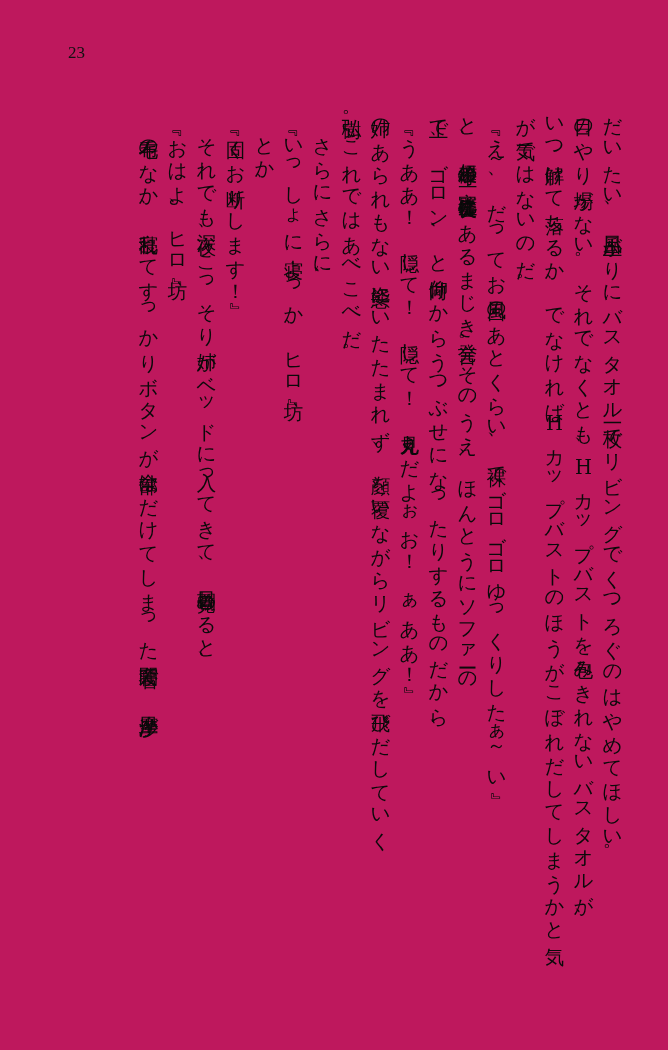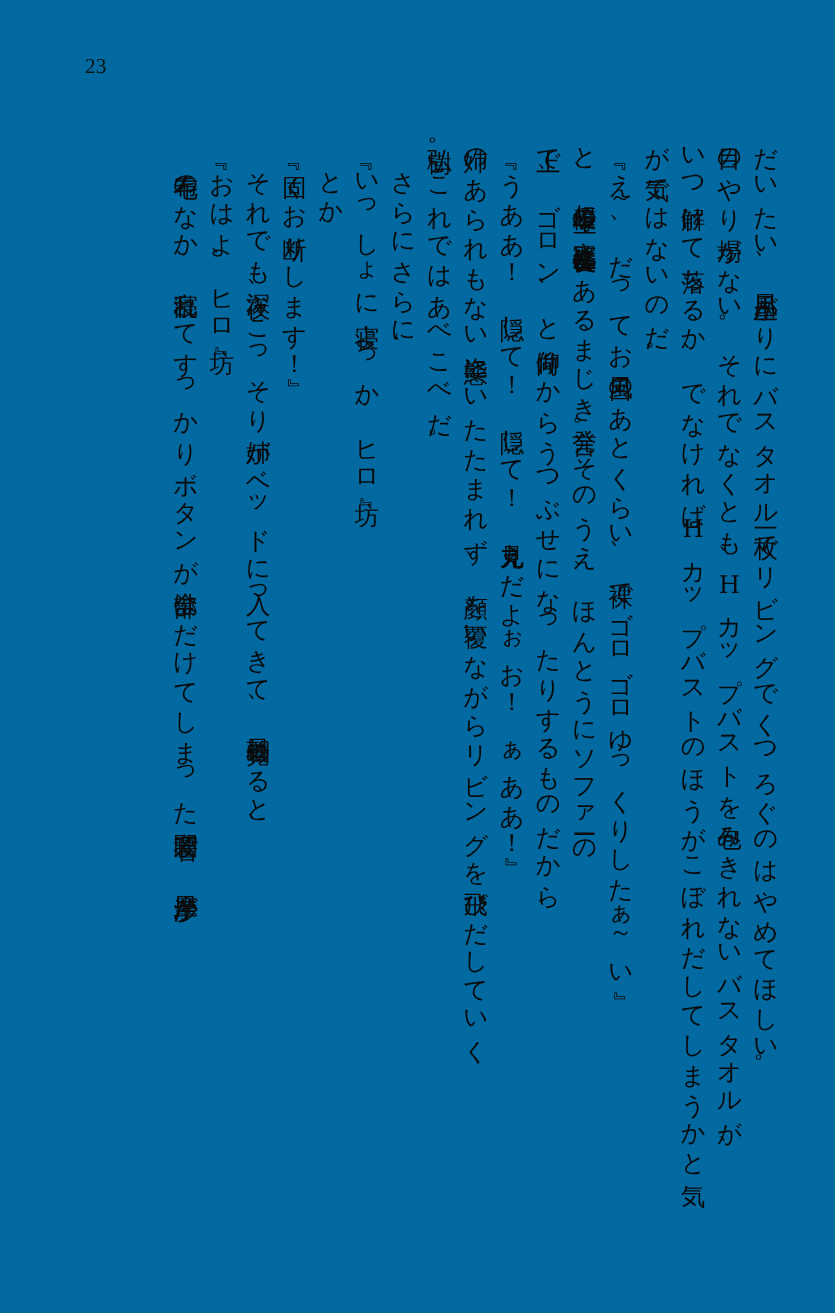--- a/index.html
+++ b/index.html
@@ -11,21 +11,21 @@
     width: 668px;
     height: 1050px;
     overflow: hidden;
     font-family: "Liberation Serif", "DejaVu Serif", serif;
     color: #000000;
   }
   .page {
     position: relative;
     width: 668px;
     height: 1050px;
-    background: #0369a1;
+    background: #be185d;
   }
   .page-number {
     position: absolute;
     top: 44px;
     left: 68px;
     font-size: 17px;
     line-height: 1;
     font-family: "Liberation Serif", "DejaVu Serif", serif;
     color: #111111;
     letter-spacing: 0;

